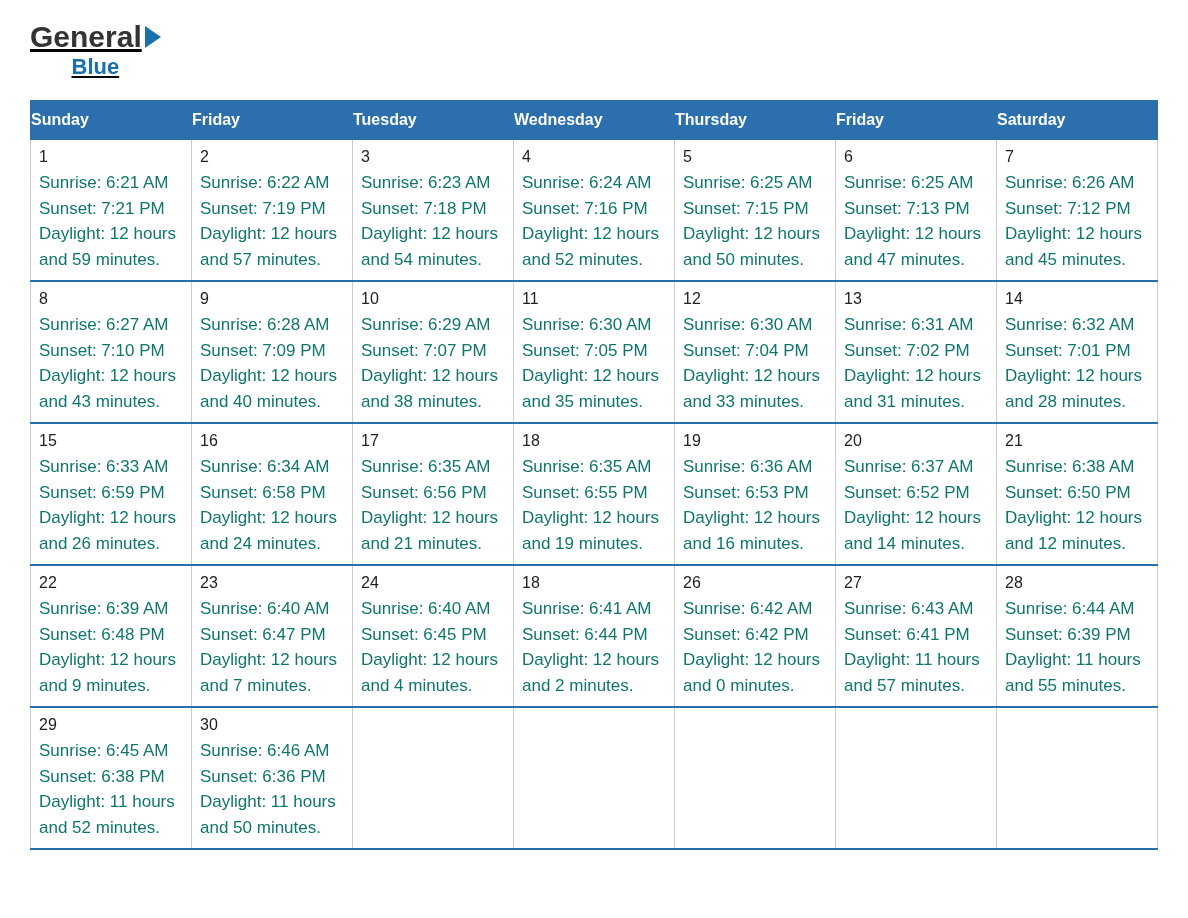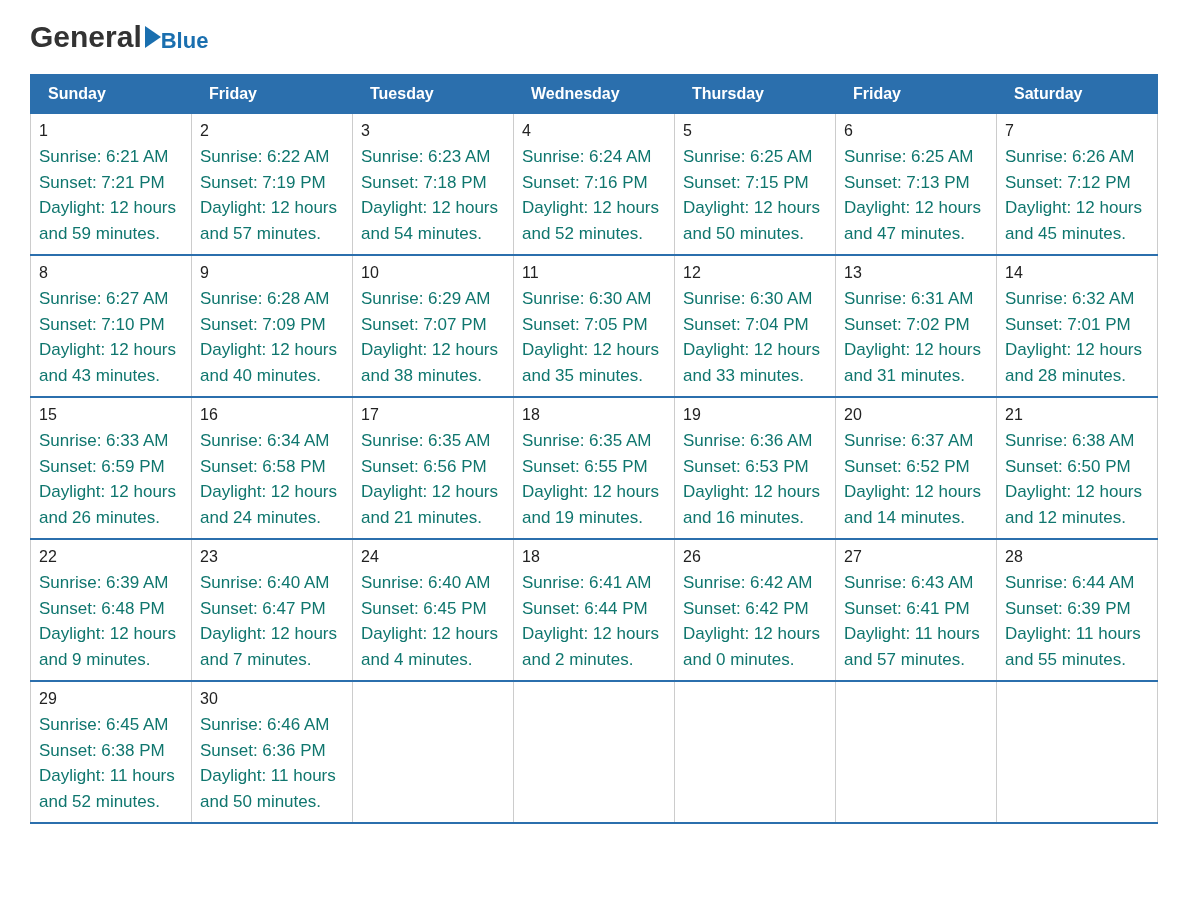--- a/index.html
+++ b/index.html
@@ -11,22 +11,23 @@
       padding: 20px 30px;
     }
     .header-area {
       display: flex;
       justify-content: space-between;
       align-items: flex-start;
       margin-bottom: 20px;
     }
     .logo {
       display: flex;
-      flex-direction: row;
-      align-items: flex-end;
+      flex-direction: column;
+      align-items: center;
+      text-decoration: underline;
     }
     .title-area {
       text-align: right;
     }
     .calendar-title {
       font-size: 52px;
       font-weight: bold;
       color: #222;
       line-height: 1.1;
     }
@@ -38,21 +39,21 @@
     table {
       width: 100%;
       border-collapse: collapse;
       table-layout: fixed;
     }
     thead th {
       background-color: #2b6fad;
       color: #fff;
       font-size: 16px;
       font-weight: bold;
-      padding: 10px 17px;
+      padding: 10px 0;
       text-align: left;
       border: 1px solid #2b6fad;
     }
     tbody td {
       vertical-align: top;
       padding: 8px;
       font-size: 13px;
       color: #333;
       border: 1px solid #ccc;
       min-height: 90px;

